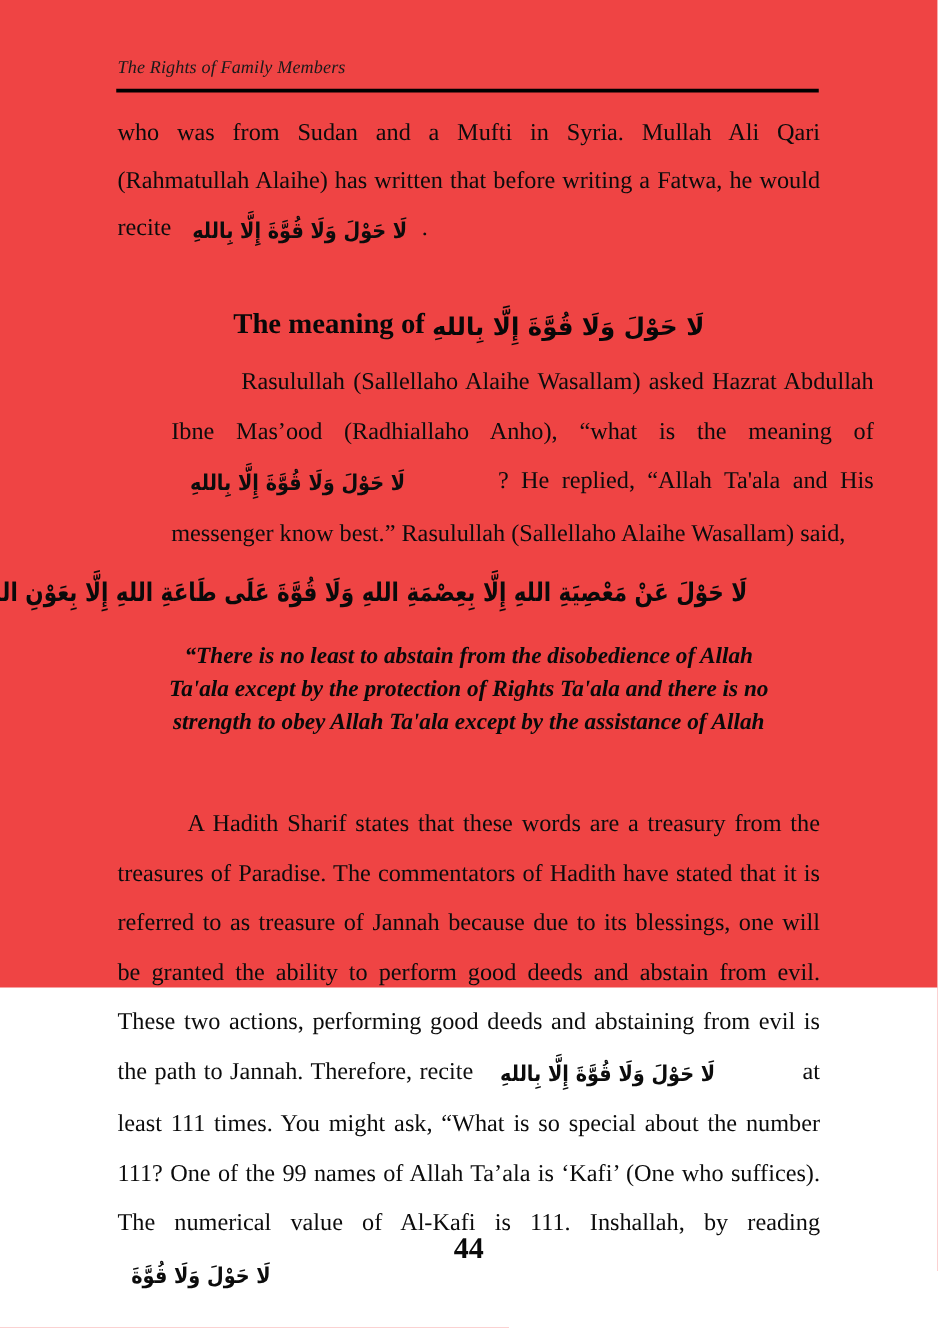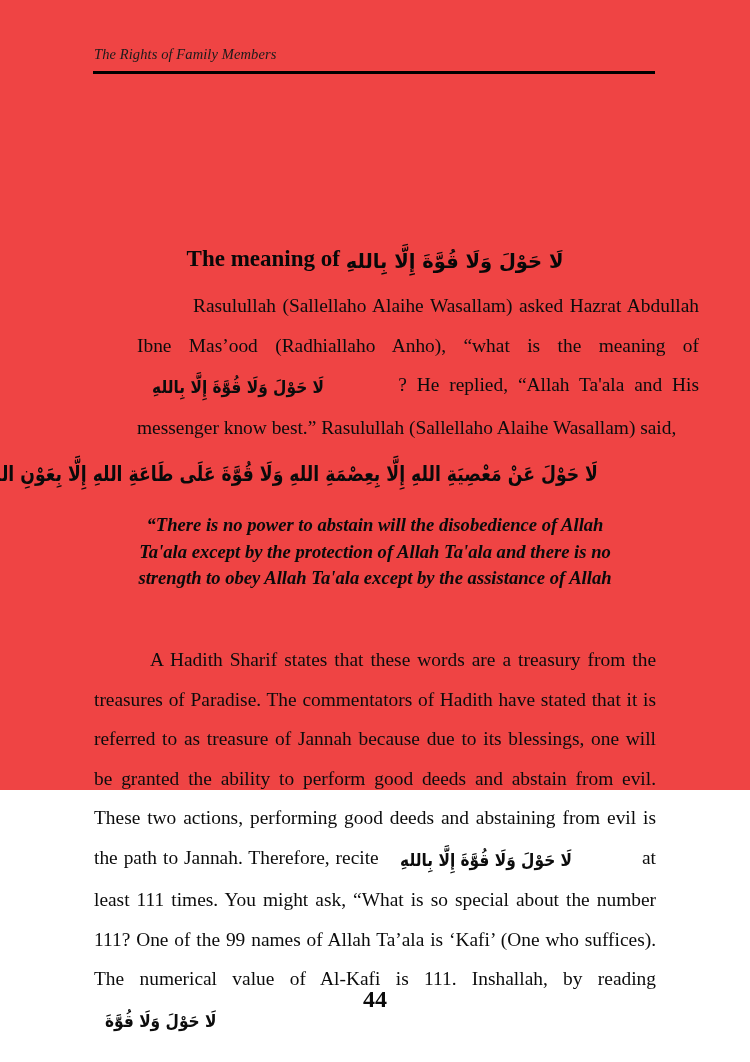--- a/index.html
+++ b/index.html
@@ -162,32 +162,35 @@
 </style>
 </head>
 <body>
 
 <div class="page">
 
   <div class="running-header">The Rights of Family Members</div>
 
   <div class="header-rule"></div>
 
+  <div class="content">
+    <p class="body"><span>who was from Sudan and a Mufti in Syria. Mullah Ali Qari (Rahmatullah Alaihe) has written that before writing a Fatwa, he would recite </span><span class="arabic inline">لَا حَوْلَ وَلَا قُوَّةَ إِلَّا بِاللهِ</span><span>.</span></p>
+  </div>
 
   <div class="section-heading"><span>The meaning of </span><span class="arabic">لَا حَوْلَ وَلَا قُوَّةَ إِلَّا بِاللهِ</span></div>
 
   <div class="content" style="top:286px;margin-left:43px;">
     <p class="body indented loose"><span>Rasulullah (Sallellaho Alaihe Wasallam) asked Hazrat Abdullah Ibne Mas’ood (Radhiallaho Anho), “what is the meaning of </span><span class="arabic inline">لَا حَوْلَ وَلَا قُوَّةَ إِلَّا بِاللهِ</span><span> ? He replied, “Allah Ta'ala and His messenger know best.” Rasulullah (Sallellaho Alaihe Wasallam) said,</span></p>
   </div>
 
   <div class="hadith-arabic"><span>لَا حَوْلَ عَنْ مَعْصِيَةِ اللهِ إِلَّا بِعِصْمَةِ اللهِ وَلَا قُوَّةَ عَلَى طَاعَةِ اللهِ إِلَّا بِعَوْنِ اللهِ</span></div>
 
   <div class="translation">
-    <div>“There is no power to abstain will the disobedience of Allah</div>
-    <div>Ta'ala except by the protection of Allah Ta'ala and there is no</div>
+    <div>“There is no least to abstain from the disobedience of Allah</div>
+    <div>Ta'ala except by the protection of Rights Ta'ala and there is no</div>
     <div>strength to obey Allah Ta'ala except by the assistance of Allah</div>
   </div>
 
   <div class="closing">
     <p class="body indented loose"><span>A Hadith Sharif states that these words are a treasury from the treasures of Paradise. The commentators of Hadith have stated that it is referred to as treasure of Jannah because due to its blessings, one will be granted the ability to perform good deeds and abstain from evil. These two actions, performing good deeds and abstaining from evil is the path to Jannah. Therefore, recite </span><span class="arabic inline">لَا حَوْلَ وَلَا قُوَّةَ إِلَّا بِاللهِ</span><span> at least 111 times. You might ask, “What is so special about the number 111? One of the 99 names of Allah Ta’ala is ‘Kafi’ (One who suffices). The numerical value of Al-Kafi is 111. Inshallah, by reading </span><span class="arabic inline">لَا حَوْلَ وَلَا قُوَّةَ</span></p>
   </div>
 
   <div class="folio">44</div>
 
 </div>

